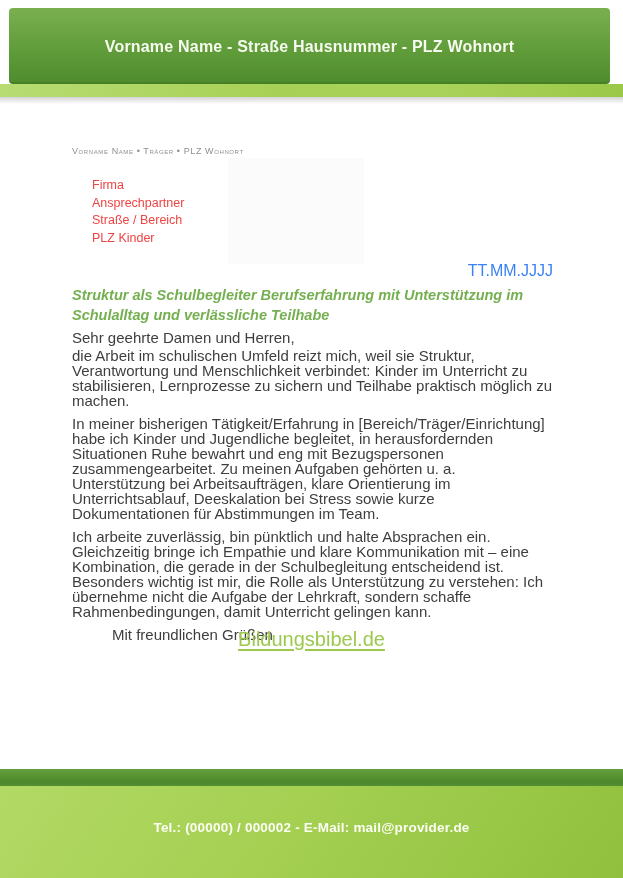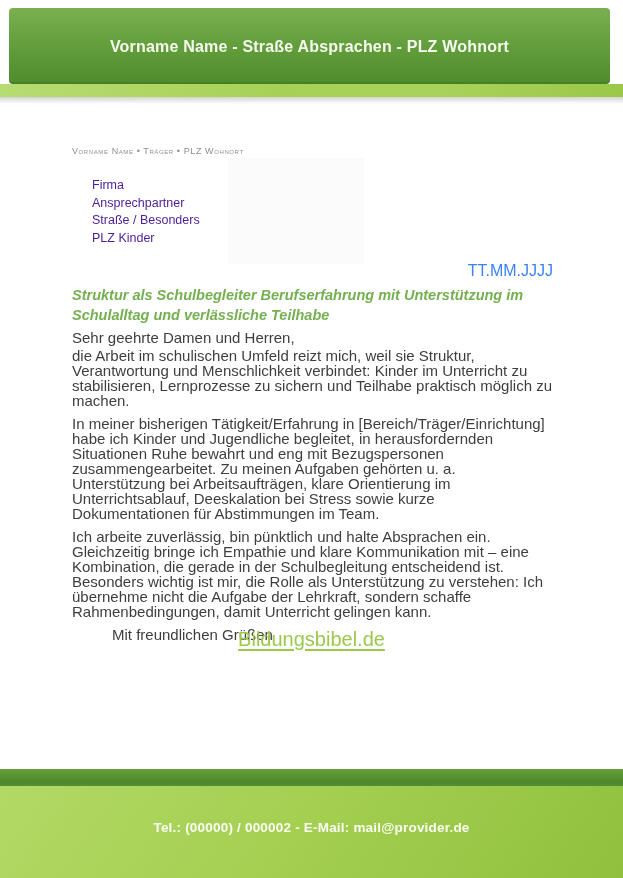--- a/index.html
+++ b/index.html
@@ -46,21 +46,21 @@
     font-variant:small-caps;
     letter-spacing:0.6px;
   }
   .ghost-box {
     position:absolute; left:228px; top:158px;
     width:136px; height:106px;
     background:#fbfbfb;
   }
   .recipient {
     position:absolute; left:92px; top:177px;
-    font-size:12.5px; line-height:17.5px; color:#4c1d95;
+    font-size:12.5px; line-height:17.5px; color:#ef4444;
   }
   .date {
     position:absolute; right:70px; top:262px;
     font-size:16px; color:#3b82f6;
   }
 
   
   .subject {
     position:absolute; left:72px; top:285px;
     width:500px;
@@ -106,33 +106,33 @@
     font-size:13.5px; font-weight:bold;
     letter-spacing:0.2px;
   }
 </style>
 </head>
 <body>
 
 <div class="page">
 
   <header class="banner">
-    <div class="banner-text">Vorname Name - Straße Absprachen - PLZ Wohnort</div>
+    <div class="banner-text">Vorname Name - Straße Hausnummer - PLZ Wohnort</div>
   </header>
   <div class="top-stripe"></div>
   <div class="top-shadow"></div>
 
   <div class="sender-line">Vorname Name • Träger • PLZ Wohnort</div>
 
   <div class="ghost-box"></div>
 
   <div class="recipient">
     <div>Firma</div>
     <div>Ansprechpartner</div>
-    <div>Straße / Besonders</div>
+    <div>Straße / Bereich</div>
     <div>PLZ Kinder</div>
   </div>
 
   <div class="date">TT.MM.JJJJ</div>
 
   <h1 class="subject">Struktur als Schulbegleiter Berufserfahrung mit Unterstützung im Schulalltag und verlässliche Teilhabe</h1>
 
   <div class="letter-body">
     <p class="salutation">Sehr geehrte Damen und Herren,</p>
     <p>die Arbeit im schulischen Umfeld reizt mich, weil sie Struktur, Verantwortung und Menschlichkeit verbindet: Kinder im Unterricht zu stabilisieren, Lernprozesse zu sichern und Teilhabe praktisch möglich zu machen.</p>

